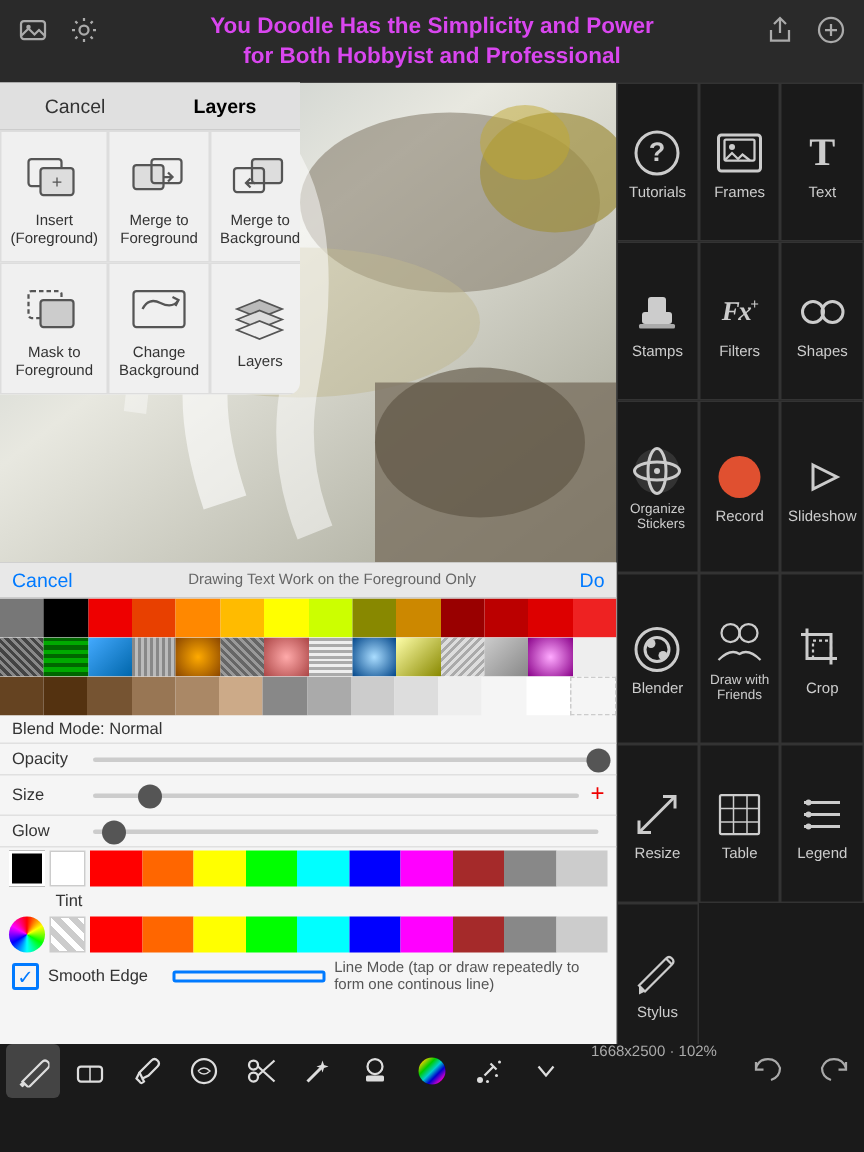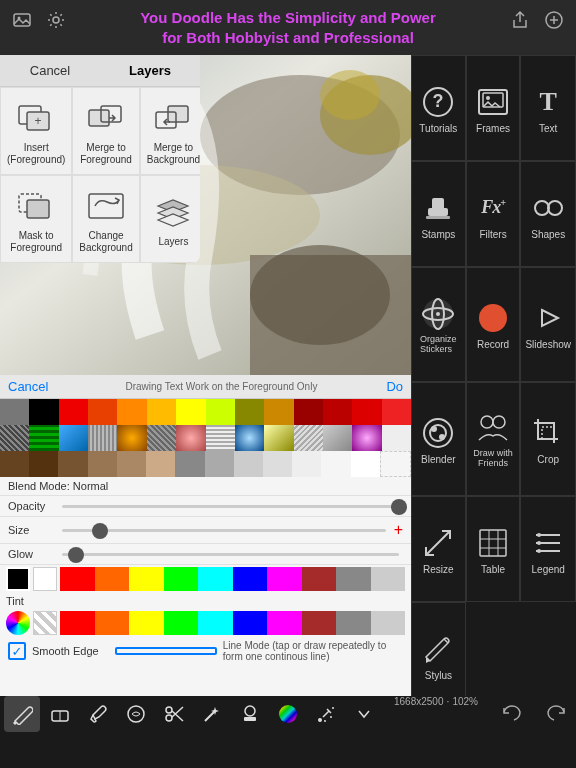--- a/index.html
+++ b/index.html
@@ -477,21 +477,21 @@
 
     <div class="right-panel-item">
       <div class="rp-icon">
         <svg width="36" height="36" viewBox="0 0 36 36">
           <circle cx="18" cy="18" r="15" fill="#333"></circle>
           <ellipse cx="18" cy="18" rx="6" ry="15" fill="none" stroke="#ccc" stroke-width="2"></ellipse>
           <ellipse cx="18" cy="18" rx="15" ry="6" fill="none" stroke="#ccc" stroke-width="2"></ellipse>
           <circle cx="18" cy="18" r="2" fill="#ccc"></circle>
         </svg>
       </div>
-      <div class="rp-label" style="font-size:9px; color:#ccc; text-align:left; line-height:1.1;">Organize<br>Stickers</div>
+      <div class="rp-label" style="font-size:9px; color:#ccc; text-align:right; line-height:1.1;">Organize<br>Stickers</div>
     </div>
 
     <div class="right-panel-item">
       <div class="rp-icon">
         <svg width="36" height="36" viewBox="0 0 36 36">
           <circle cx="18" cy="18" r="14" fill="#e05030"></circle>
         </svg>
       </div>
       <div class="rp-label">Record</div>
     </div>
@@ -762,21 +762,21 @@
       <div style="flex:1;background:#0f0"></div>
       <div style="flex:1;background:#0ff"></div>
       <div style="flex:1;background:#00f"></div>
       <div style="flex:1;background:#f0f"></div>
       <div style="flex:1;background:#a52a2a"></div>
       <div style="flex:1;background:#888"></div>
       <div style="flex:1;background:#ccc"></div>
     </div>
   </div>
 
-  <div style="display:flex;align-items:center;padding:2px 6px;gap:4px;">
+  <div style="display:flex;align-items:center;padding:2px 6px;gap:4px;margin-left:31px;">
     <span style="font-size:11px;color:#333;width:30px;">Tint</span>
   </div>
 
   <div style="display:flex; height:24px; margin: 2px 6px; gap:3px;">
     <div style="width:24px;height:24px;border-radius:50%;background:conic-gradient(red,yellow,lime,cyan,blue,magenta,red);flex-shrink:0;"></div>
     <div style="width:24px;height:24px;background:repeating-linear-gradient(45deg,#ccc 0 4px,#fff 4px 8px);border:1px solid #ccc;flex-shrink:0;"></div>
     <div style="display:flex;flex:1;">
       <div style="flex:1;background:#f00"></div>
       <div style="flex:1;background:#f60"></div>
       <div style="flex:1;background:#ff0"></div>

